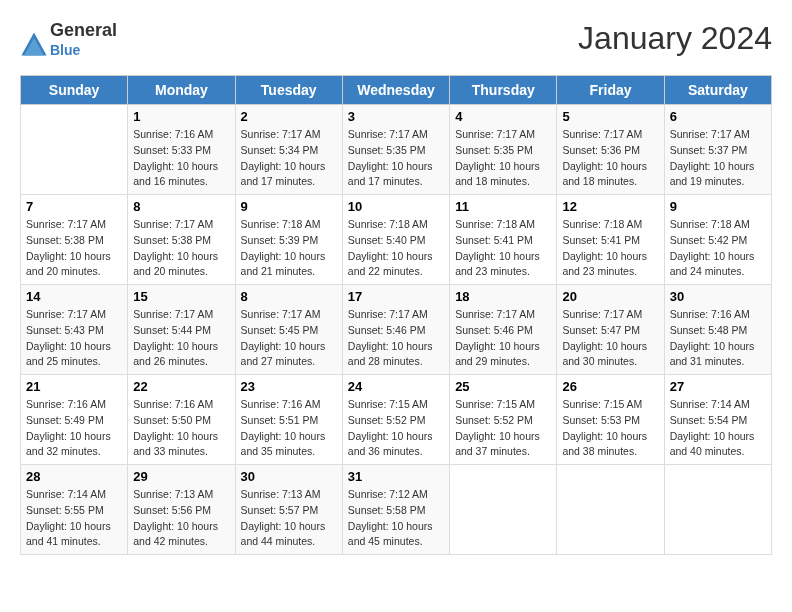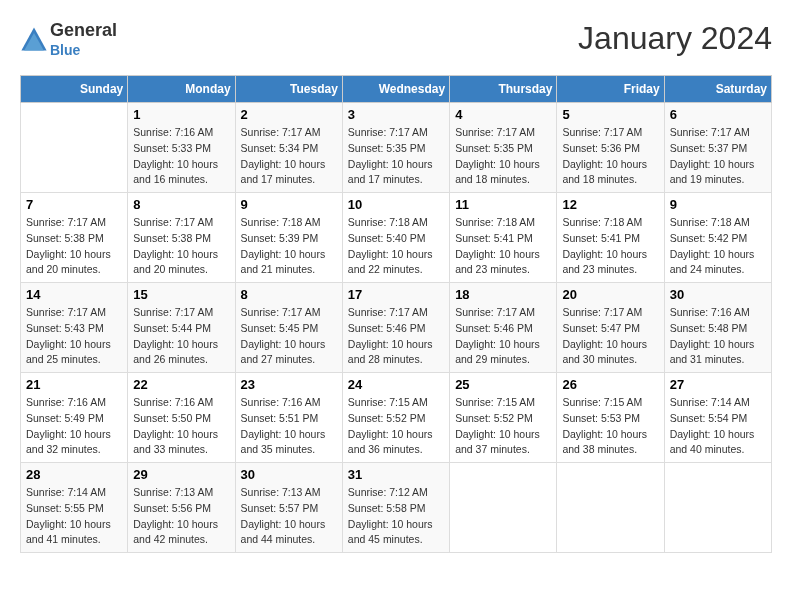--- a/index.html
+++ b/index.html
@@ -11,21 +11,21 @@
       padding: 20px;
     }
     .header {
       display: flex;
       justify-content: space-between;
       align-items: flex-start;
       margin-bottom: 16px;
     }
     .logo {
       display: flex;
-      align-items: center;
+      align-items: flex-end;
     }
     .logo-icon {
       width: 28px;
       height: 28px;
       margin-right: 2px;
     }
     .title-block {
       text-align: center;
     }
     .month-title {
@@ -39,22 +39,22 @@
     }
     table {
       width: 100%;
       border-collapse: collapse;
       font-size: 11px;
     }
     thead tr th {
       background-color: #3a7fc1;
       color: #fff;
       padding: 6px 4px;
-      text-align: right;
-      font-size: 12px;
+      text-align: center;
+      font-size: 14px;
       font-weight: bold;
       border: 1px solid #ccc;
     }
     tbody tr td {
       vertical-align: top;
       padding: 4px 5px;
       border: 1px solid #ddd;
       width: calc(100% / 7);
       min-height: 80px;
       background: #fff;

